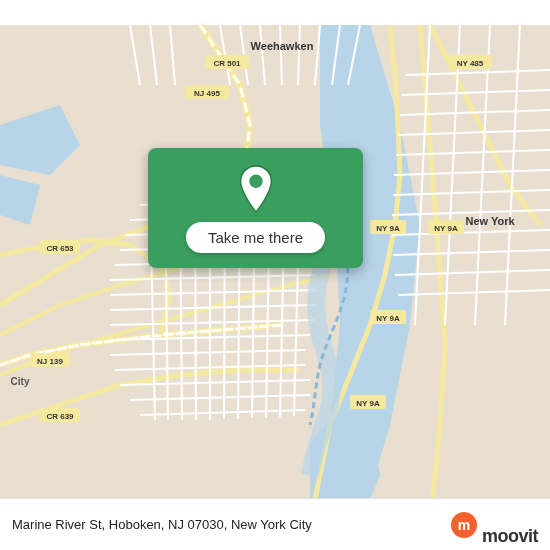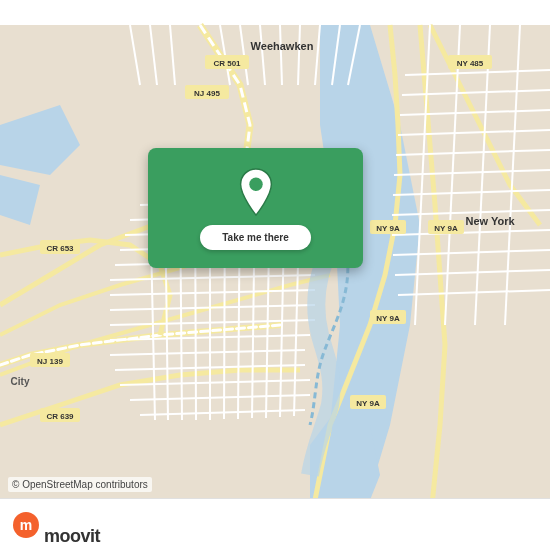--- a/index.html
+++ b/index.html
@@ -48,22 +48,22 @@
       width: 42px;
       height: 50px;
     }
 
     #take-me-there-btn {
       background: white;
       color: #333;
       border: none;
       border-radius: 20px;
       padding: 7px 22px;
-      font-size: 10px;
-      font-weight: 700;
+      font-size: 15px;
+      font-weight: 400;
       cursor: pointer;
       box-shadow: 0 2px 4px rgba(0,0,0,0.2);
       white-space: nowrap;
     }
 
     
     #bottom-bar {
       position: absolute;
       bottom: 0;
       left: 0;
@@ -252,25 +252,23 @@
   <div id="card">
 
     <svg id="pin-icon" viewBox="0 0 42 52" xmlns="http://www.w3.org/2000/svg">
       <path d="M 21 2 C 12 2 5 9 5 18 C 5 30 21 50 21 50 C 21 50 37 30 37 18 C 37 9 30 2 21 2 Z" fill="white" stroke="#2a7a47" stroke-width="1.5"></path>
       <circle cx="21" cy="18" r="7" fill="#3a9e5f"></circle>
     </svg>
 
     <button id="take-me-there-btn">Take me there</button>
   </div>
 
-  <div id="osm-attr">
-    <span>© OpenStreetMap contributors</span>
-  </div>
 
   <div id="bottom-bar">
+    <span id="address-text">Marine River St, Hoboken, NJ 07030, New York City</span>
     <div id="moovit-logo">
 
       <svg id="moovit-icon" viewBox="0 0 28 28" xmlns="http://www.w3.org/2000/svg">
         <circle cx="14" cy="14" r="13" fill="#f4612c"></circle>
         <text x="14" y="19" text-anchor="middle" font-size="14" font-weight="bold" fill="white" font-family="Arial">m</text>
       </svg>
       <span id="moovit-logo-text">moovit</span>
     </div>
   </div>
 </div>

